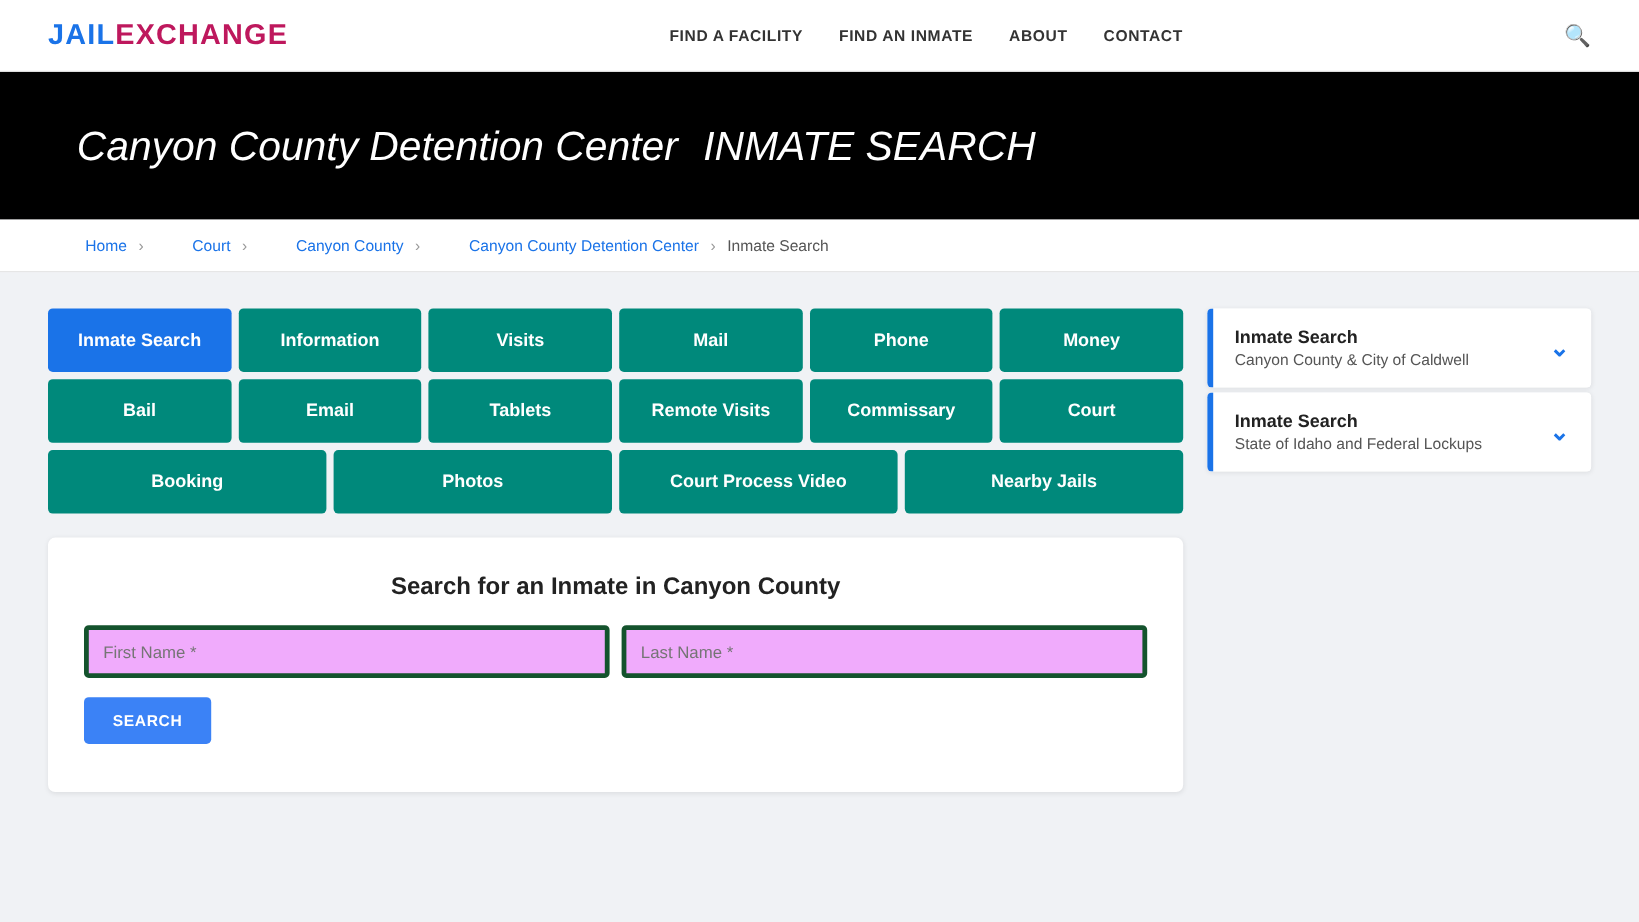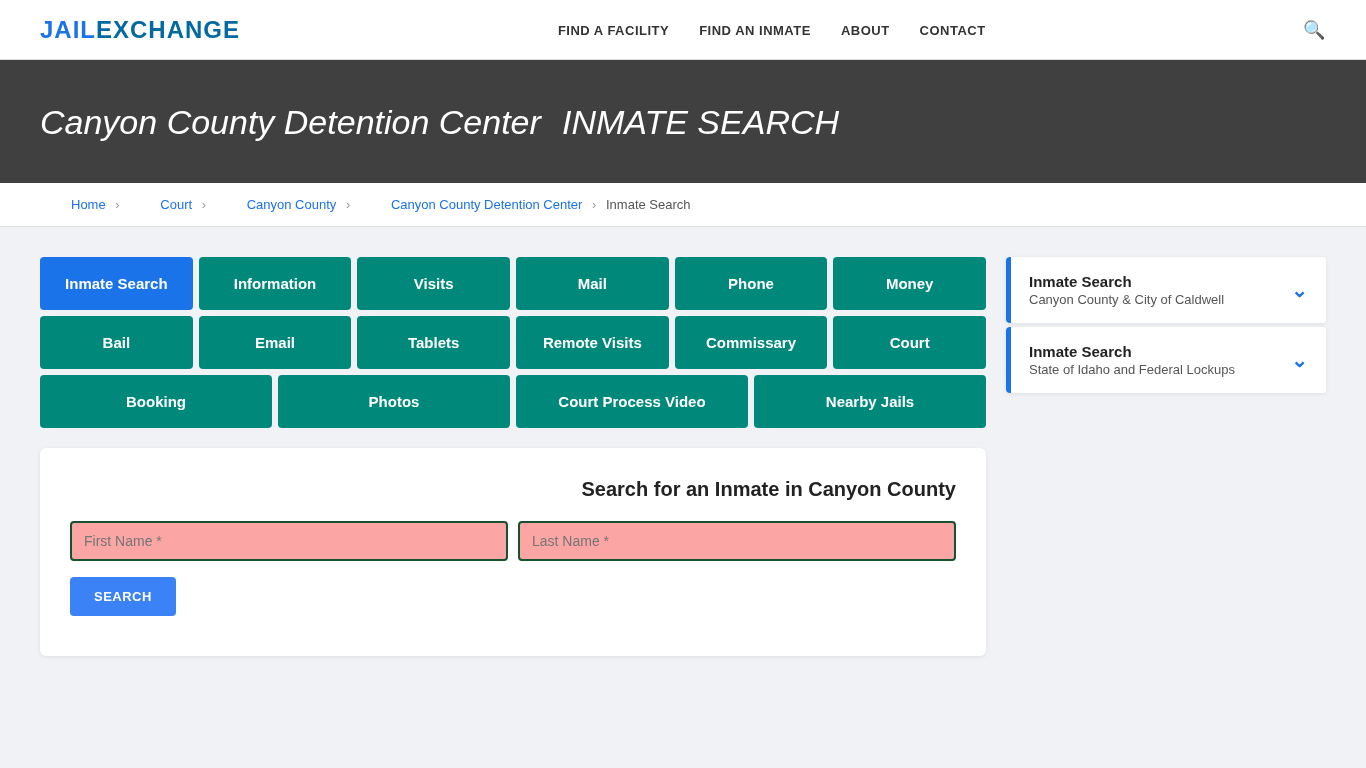--- a/index.html
+++ b/index.html
@@ -41,22 +41,22 @@
     .search-icon-btn {
       background: none;
       border: none;
       cursor: pointer;
       font-size: 18px;
       color: #333;
     }
 
     
     .hero {
-      background: #404040;
-      padding: 40px 40px;
+      background: #000000;
+      padding: 40px 64px;
     }
     .hero h1 {
       color: #fff;
       font-size: 38px;
       font-weight: 800;
     }
     .hero h1 span {
       font-style: italic;
       font-weight: 400;
       font-size: 34px;
@@ -123,41 +123,41 @@
     }
 
     
     .search-box {
       background: #fff;
       border-radius: 6px;
       padding: 30px 30px 40px;
       box-shadow: 0 1px 4px rgba(0,0,0,0.08);
     }
     .search-box h2 {
-      text-align: right;
+      text-align: center;
       font-size: 20px;
       font-weight: 700;
       margin-bottom: 20px;
       color: #222;
     }
     .search-fields {
       display: flex;
       gap: 10px;
       flex-wrap: wrap;
       margin-bottom: 16px;
     }
     .search-fields input,
     .search-fields select {
       flex: 1 1 130px;
       padding: 10px 12px;
-      border: 2px solid #14532d;
+      border: 4px solid #14532d;
       border-radius: 4px;
       font-size: 14px;
       color: #555;
-      background: #fca5a5;
+      background: #f0abfc;
     }
     .search-btn {
       background: #3b82f6;
       color: #fff;
       border: none;
       padding: 12px 24px;
       font-size: 13px;
       font-weight: 700;
       letter-spacing: 0.5px;
       border-radius: 4px;
@@ -199,21 +199,21 @@
       font-size: 20px;
       color: #1a73e8;
       font-weight: 700;
     }
   </style>
 </head>
 <body>
 
 <nav class="navbar">
   <a class="logo" href="#">
-    <span>JAIL</span><span style="color:#0369a1">EXCHANGE</span>
+    <span>JAIL</span><span style="color:#be185d">EXCHANGE</span>
   </a>
   <ul class="nav-links">
   <li><a href="#">FIND A FACILITY</a></li>
       <li><a href="#">FIND AN INMATE</a></li>
       <li><a href="#">ABOUT</a></li>
       <li><a href="#">CONTACT</a></li>
     </ul>
   <button class="search-icon-btn">🔍</button>
 </nav>
 

